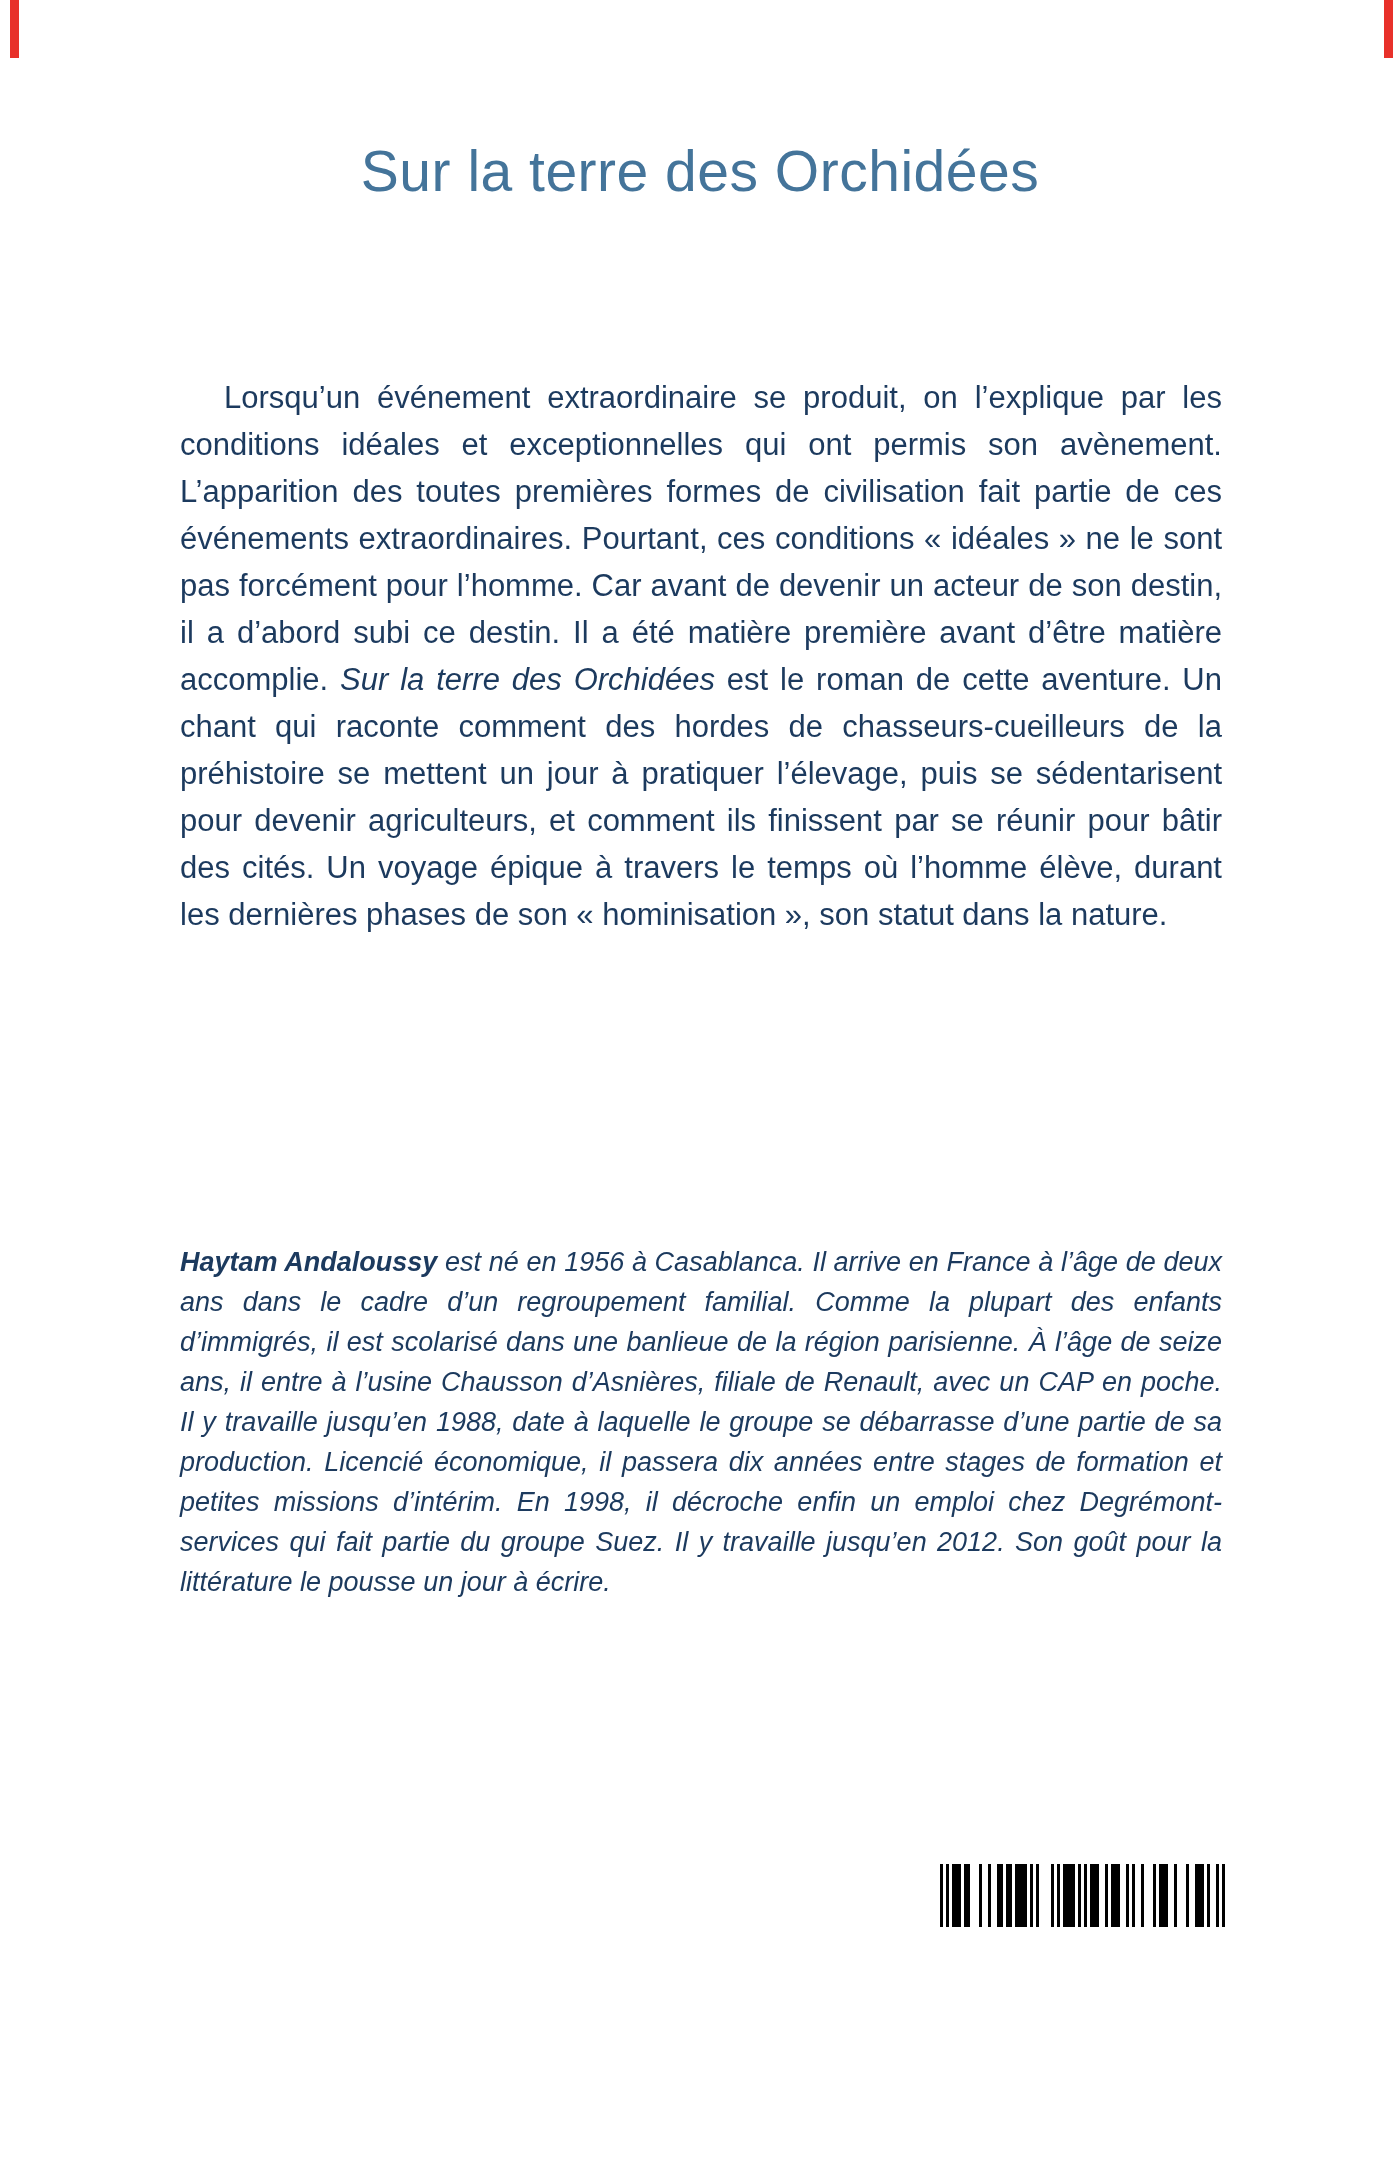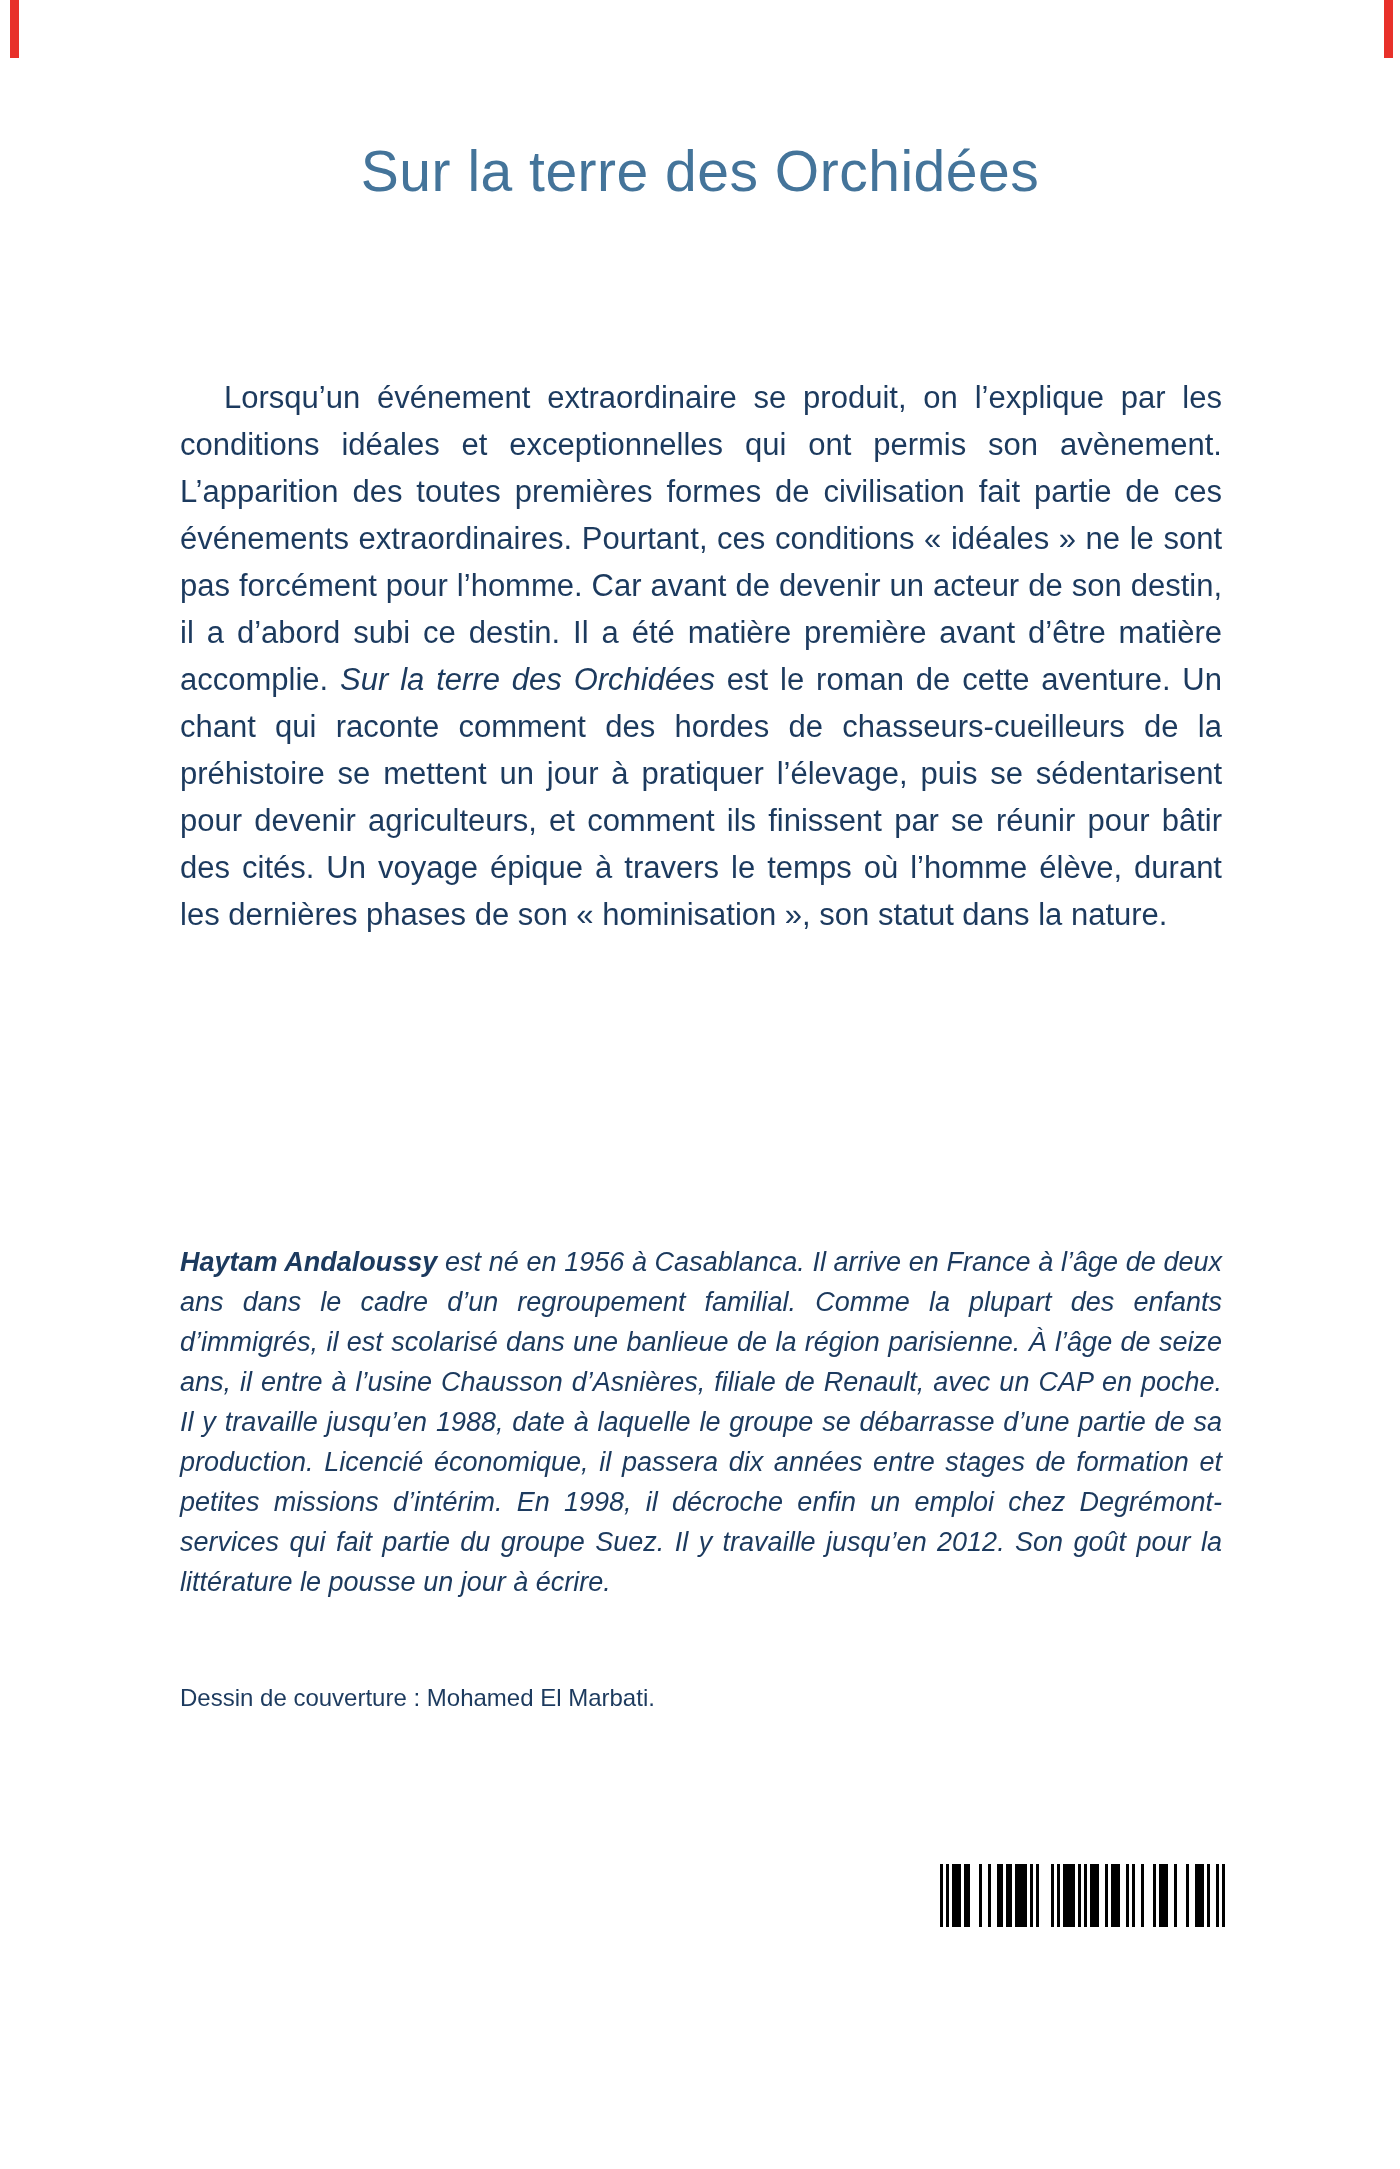--- a/index.html
+++ b/index.html
@@ -156,21 +156,20 @@
   <div class="crop-v crop-tl"></div>
   <div class="crop-v crop-tr"></div>
 
   <h1 class="title">Sur la terre des Orchidées</h1>
 
   <p class="synopsis p1"><span>Lorsqu’un événement extraordinaire se produit, on l’explique par les conditions idéales et exceptionnelles qui ont permis son avènement. L’apparition des toutes premières formes de civilisation fait partie de ces événements extraordinaires. Pourtant, ces conditions « idéales » ne le sont pas forcément pour l’homme. Car avant de devenir un acteur de son destin, il a d’abord subi ce destin. Il a été matière première avant d’être matière accomplie. </span><i>Sur la terre des Orchidées</i><span> est le roman de cette aventure. Un chant qui raconte comment des hordes de chasseurs-cueilleurs de la préhistoire se mettent un jour à pratiquer l’élevage, puis se sédentarisent pour devenir agriculteurs, et comment ils finissent par se réunir pour bâtir des cités. Un voyage épique à travers le temps où l’homme élève, durant les dernières phases de son « hominisation », son statut dans la nature.</span></p>
 
 
   <p class="bio"><b>Haytam Andaloussy</b><span> est né en 1956 à Casablanca. Il arrive en France à l’âge de deux ans dans le cadre d’un regroupement familial. Comme la plupart des enfants d’immigrés, il est scolarisé dans une banlieue de la région parisienne. À l’âge de seize ans, il entre à l’usine Chausson d’Asnières, filiale de Renault, avec un CAP en poche. Il y travaille jusqu’en 1988, date à laquelle le groupe se débarrasse d’une partie de sa production. Licencié économique, il passera dix années entre stages de formation et petites missions d’intérim. En 1998, il décroche enfin un emploi chez Degrémont-services qui fait partie du groupe Suez. Il y travaille jusqu’en 2012. Son goût pour la littérature le pousse un jour à écrire.</span></p>
 
-  <p class="credit">Dessin de couverture : Mohamed El Marbati.</p>
 
   <div class="isbn">ISBN : 978-2-336-00847-9</div>
   <div class="price">24,20 €</div>
 
   <div class="barcode">
     <div>
         <div class="bc-bar guard" style="left: 0px;"></div>
         <div class="bc-bar guard" style="left: 6px;"></div>
         <div class="bc-bar" style="left: 12px;"></div>
         <div class="bc-bar" style="left: 15px;"></div>

